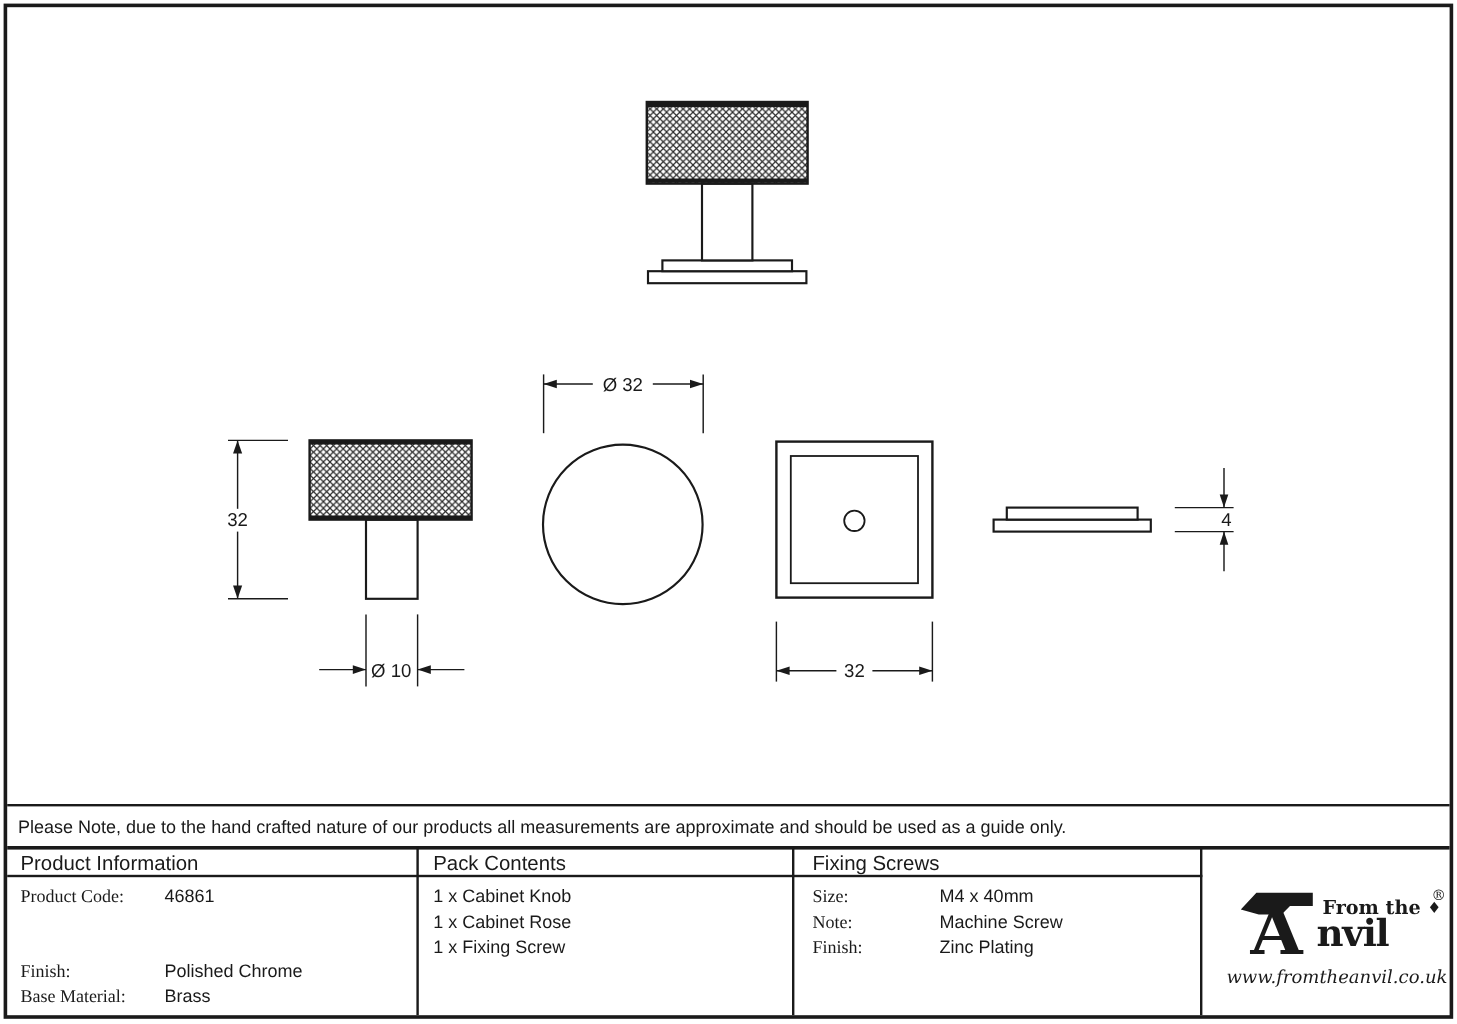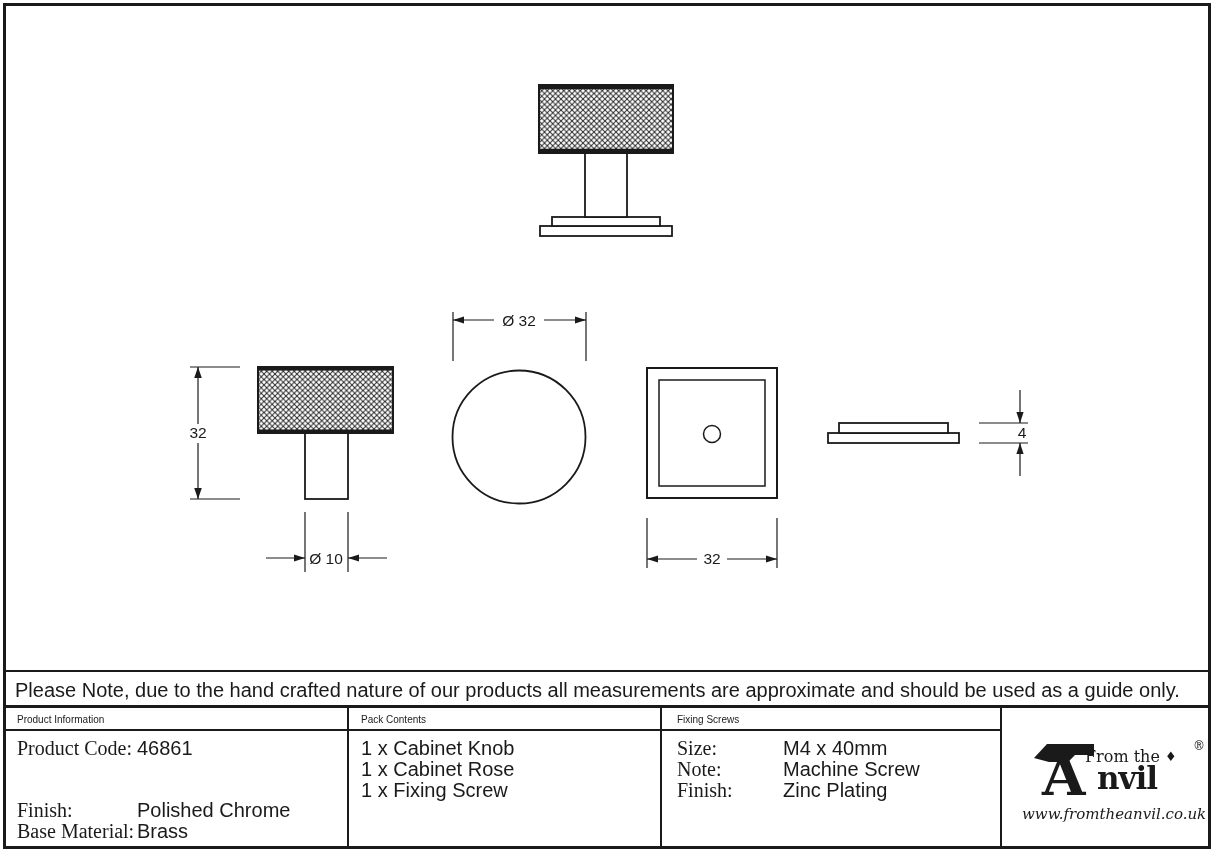--- a/index.html
+++ b/index.html
@@ -2,32 +2,32 @@
 <html><head>
 <meta charset="utf-8">
 <style>
   html,body{margin:0;padding:0;background:#fff;}
   .sheet{position:relative;width:1214px;height:853px;background:#fff;
          font-family:"Liberation Sans",sans-serif;color:#1a1a1a;overflow:hidden;}
   .frame{position:absolute;left:3px;top:3px;width:1208px;height:846px;
          border:3px solid #1a1a1a;box-sizing:border-box;}
   .drawing-svg{position:absolute;left:0;top:0;}
   .hline,.vline{position:absolute;background:#1a1a1a;}
-  .txt{position:absolute;font-size:20px;line-height:20px;white-space:nowrap;}
-  .hdr{font-size:10px;}
+  .txt{position:absolute;font-size:15px;line-height:20px;white-space:nowrap;}
+  .hdr{font-size:17px;}
   .row{position:absolute;height:20px;}
   .row .lbl{position:absolute;left:0;top:0;font-family:Liberation Serif, serif;}
   .row .val{position:absolute;top:0;}
   .pi-val{left:104px;margin-left:16px;}
   .fs-val{left:106px;}
   
   .logo-box{position:absolute;left:1002px;top:707px;width:205px;height:140px;}
   .logo-a{position:absolute;left:32px;top:32px;}
-  .logo-prefix{position:absolute;left:83px;top:40px;font-family:"DejaVu Serif",serif;
-               font-size:16px;white-space:nowrap;}
+  .logo-prefix{position:absolute;left:100px;top:40px;font-family:"DejaVu Serif",serif;
+               font-size:16px;white-space:nowrap;font-weight:bold;}
   .logo-diamond{font-size:13px;position:relative;top:-1px;}
   .logo-word{position:absolute;left:95px;top:50px;font-family:"DejaVu Serif",serif;
              font-weight:bold;font-size:31px;line-height:42px;letter-spacing:-1px;white-space:nowrap;}
   .logo-reg{position:absolute;left:191px;top:32px;font-family:"DejaVu Serif",serif;
             font-size:12px;font-weight:normal;}
   .logo-url{position:absolute;left:20px;top:98px;width:172px;text-align:center;
             font-family:"DejaVu Serif",serif;font-style:italic;font-size:15px;white-space:nowrap;}
 </style>
 </head>
 <body>

